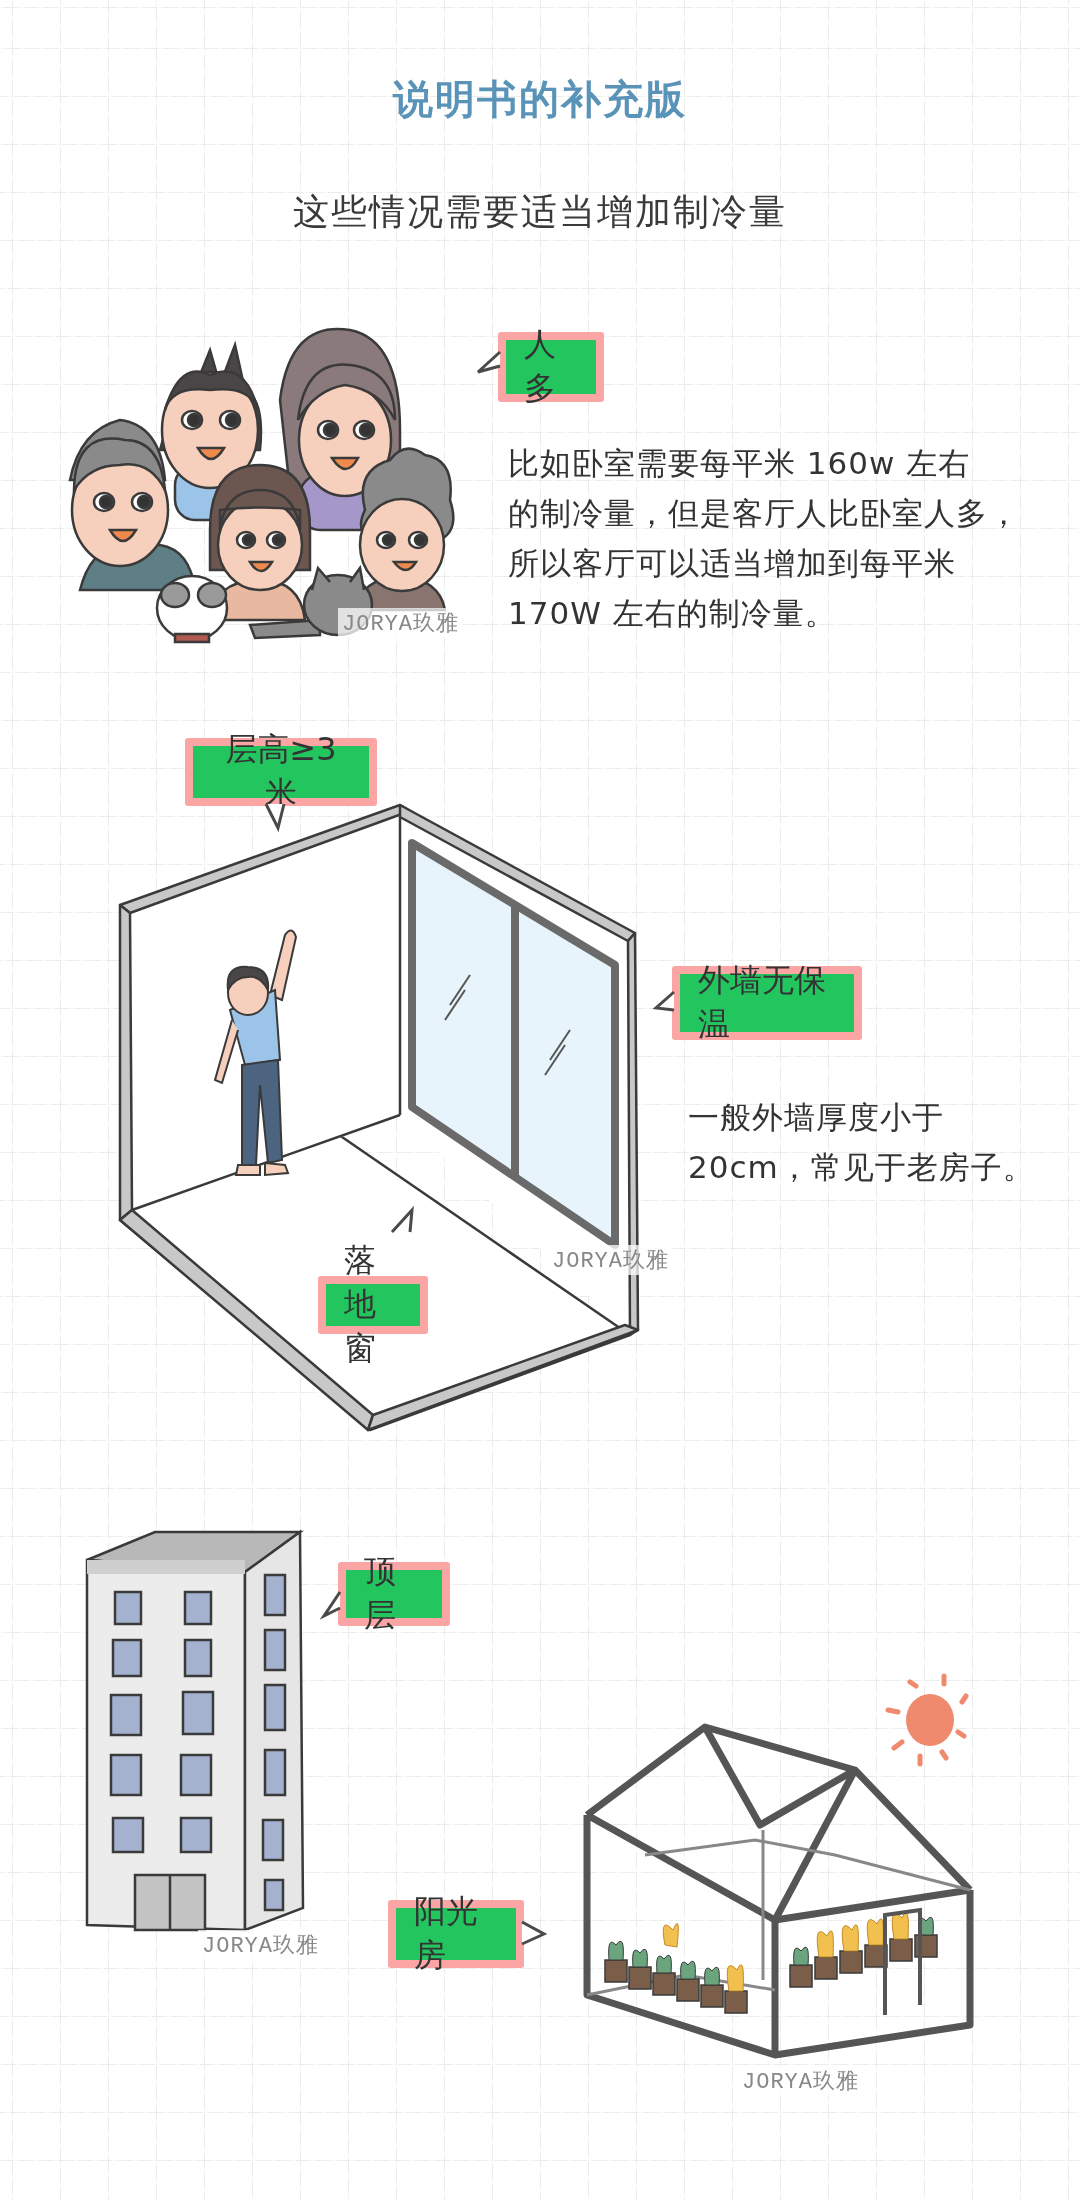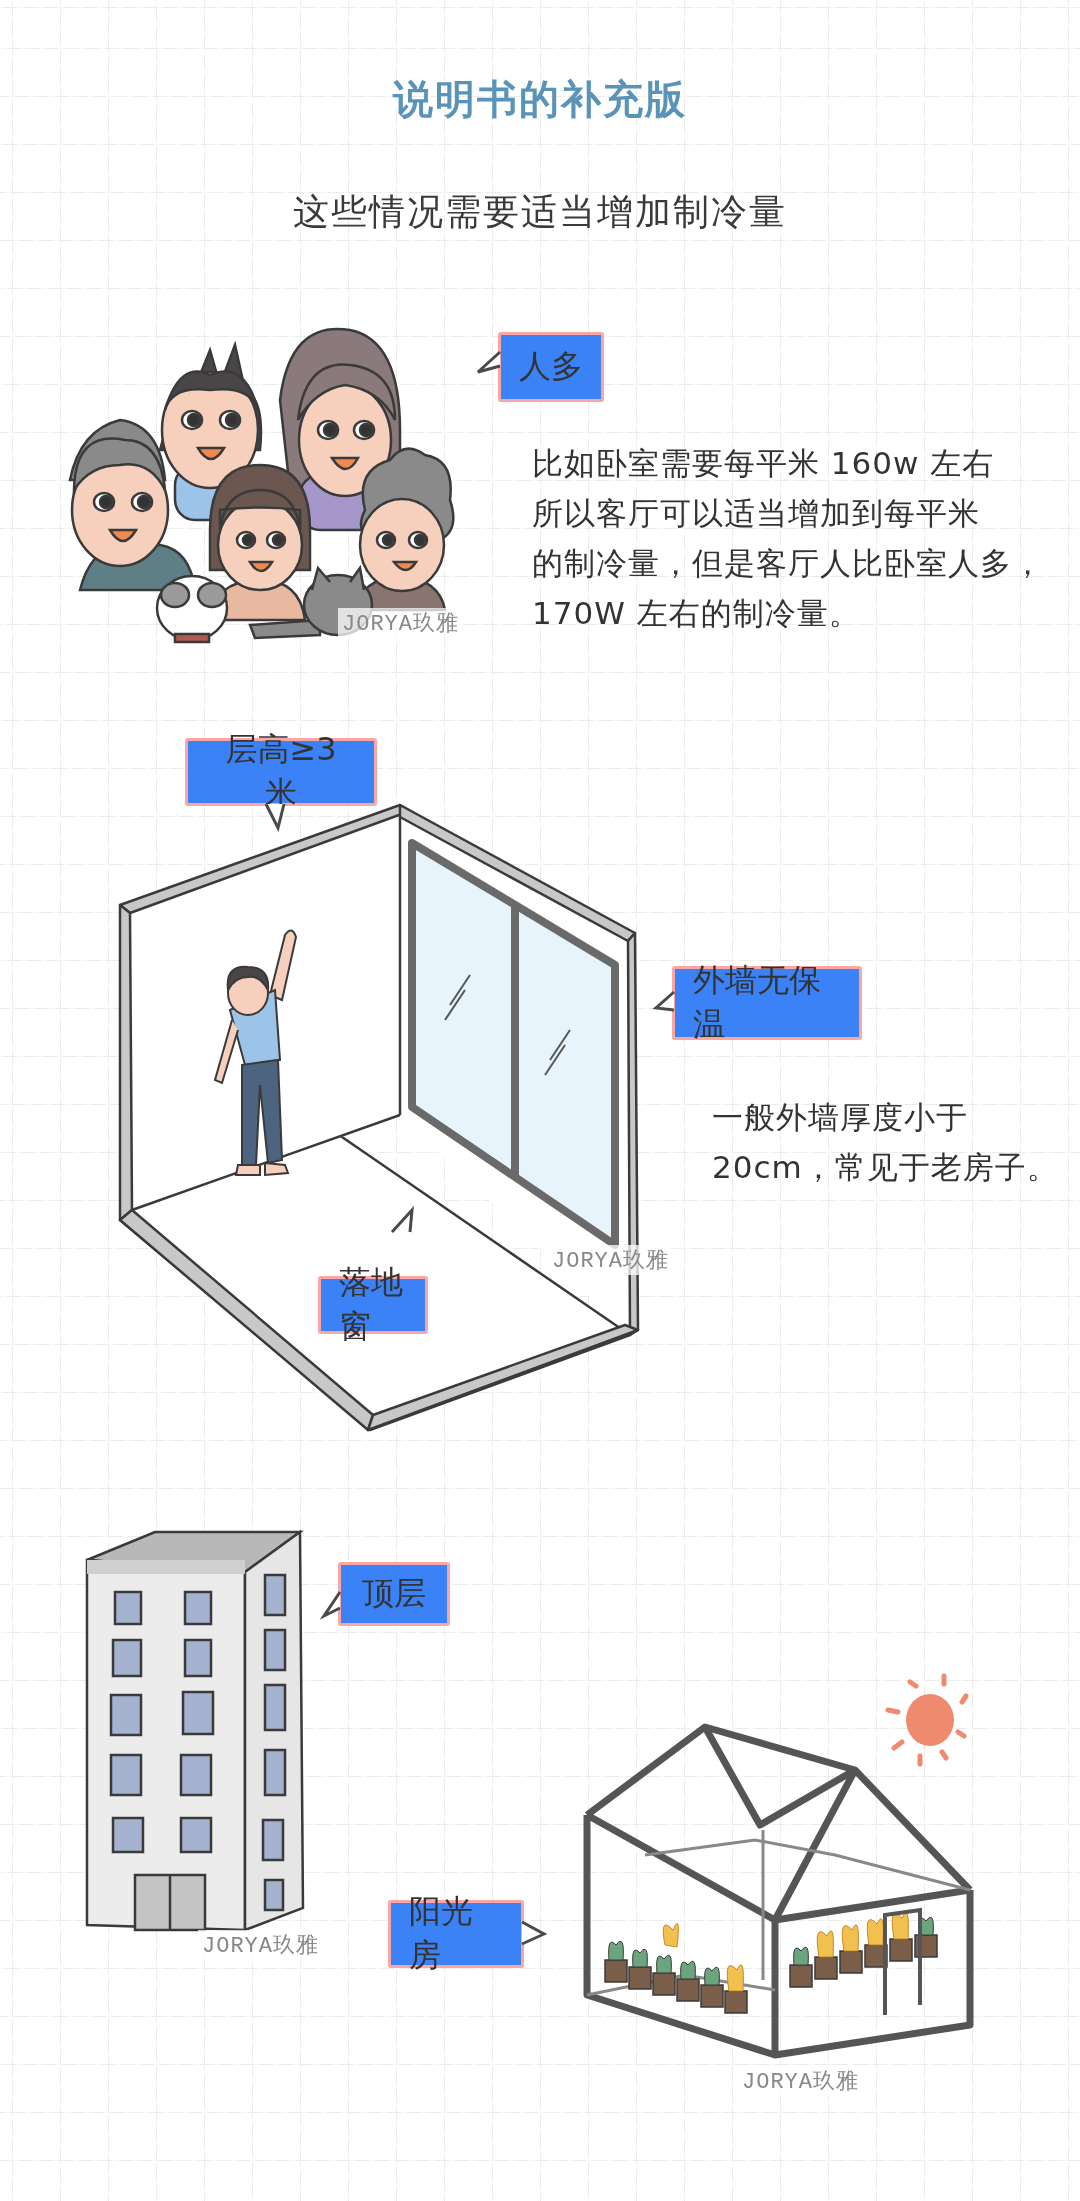--- a/index.html
+++ b/index.html
@@ -24,27 +24,27 @@
   .abs { position: absolute; }
   .title {
     left: 0; width: 1080px; top: 72px; text-align: center;
     font-size: 40px; color: #5a93b8; letter-spacing: 2px; font-weight: bold;
   }
   .subtitle {
     left: 0; width: 1080px; top: 188px; text-align: center;
     font-size: 36px; color: #3a3a3a; letter-spacing: 2px;
   }
   .bubble {
-    position: absolute; background: #3b82f6; border: 3px solid #fca5a5;
+    position: absolute; background: #22c55e; border: 8px solid #fca5a5;
     font-size: 32px; color: #333; padding: 0 18px; box-sizing: border-box;
     display: flex; align-items: center; justify-content: center;
     border-radius: 3px;
   }
   .para {
-    font-size: 31px; line-height: 50px; color: #333; letter-spacing: 1px; margin-left: 24px;
+    font-size: 31px; line-height: 50px; color: #333; letter-spacing: 1px;
   }
   .watermark {
     position: absolute; font-size: 22px; color: #888; letter-spacing: 1px;
     background: rgba(255,255,255,0.75); padding: 0 4px; font-family: Liberation Mono, monospace;
   }
   svg { position: absolute; overflow: visible; }
 </style>
 </head>
 <body>
 
@@ -119,22 +119,22 @@
 
 <div class="bubble" style="left:498px; top:332px; width:106px; height:70px;">
   <span>人多</span>
 </div>
 <svg style="left:474px; top:350px;" width="30" height="30">
     <path d="M26 2 L4 22 L26 16" fill="#fff" stroke="#4a4a4a" stroke-width="3"></path>
   </svg>
 
 <div class="abs para" style="left:508px; top:438px; width:540px;">
   <div>比如卧室需要每平米 160w 左右</div>
+  <div>的制冷量，但是客厅人比卧室人多，</div>
   <div>所以客厅可以适当增加到每平米</div>
-  <div>的制冷量，但是客厅人比卧室人多，</div>
   <div>170W 左右的制冷量。</div>
 </div>
 
 <div class="bubble" style="left:185px; top:738px; width:192px; height:68px;text-align:center;">
   <span>层高≥3 米</span>
 </div>
 <svg style="left:262px; top:802px;" width="30" height="30">
     <path d="M4 2 L16 26 L22 2" fill="#fff" stroke="#4a4a4a" stroke-width="3"></path>
   </svg>
 

